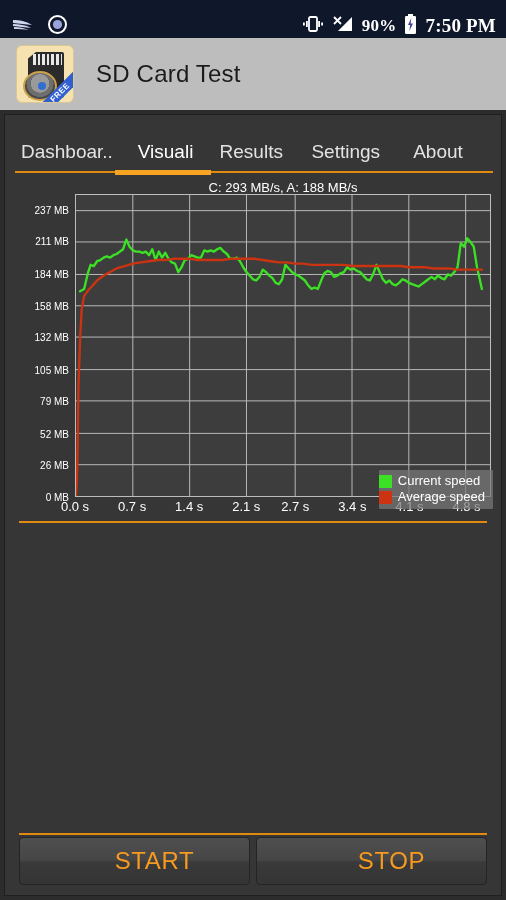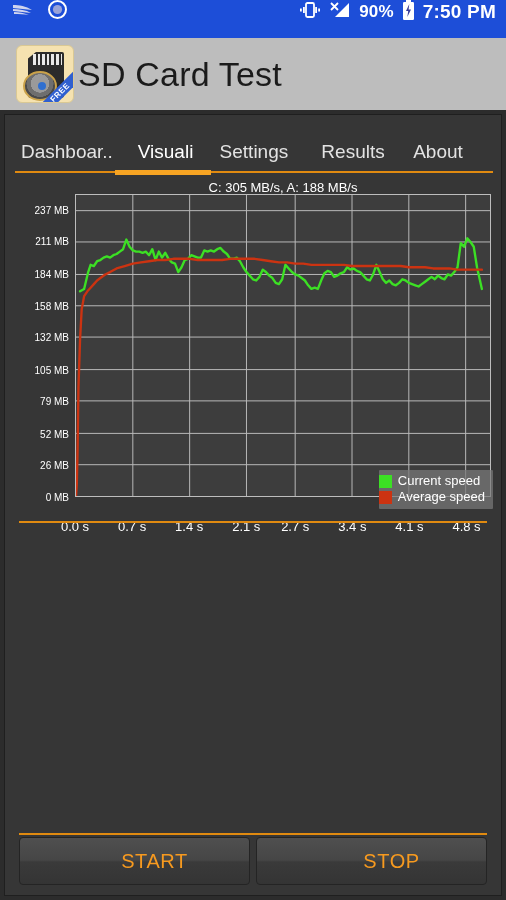--- a/index.html
+++ b/index.html
@@ -6,23 +6,23 @@
   html, body {
     width: 506px; height: 900px;
     background: #2c2c2c;
     font-family: "Liberation Sans", sans-serif;
     overflow: hidden;
   }
   #app { position: relative; width: 506px; height: 900px; background: #2c2c2c; }
 
   
   .statusbar {
-    height: 38px; background: #1d4ed8;
-    display: flex; align-items: flex-start;
-    padding: 0 10px 0 12px; color: #ffffff;
+    height: 38px; background: #0f172a;
+    display: flex; align-items: flex-end;
+    padding: 0 10px 0 12px; color: #ffffff; font-family: Liberation Serif, serif;
   }
   .sb-left { display: flex; align-items: center; gap: 14px; }
   .sb-right { margin-left: auto; display: flex; align-items: center; gap: 8px; }
   .sb-pct { font-size: 17px; font-weight: bold; letter-spacing: .2px; }
   .sb-time { font-size: 19px; font-weight: bold; letter-spacing: .2px; }
 
   
   .actionbar {
     height: 72px; background: #bdbdbd;
     display: flex; align-items: center; padding-left: 16px;
@@ -51,21 +51,21 @@
     content:""; position:absolute; left:13px; top:9px; width:8px; height:8px;
     border-radius:50%; background:#2f6fd0;
   }
   .free-ribbon {
     position: absolute; right: -13px; bottom: 4px;
     width: 52px; background: #2f5fd0; color: #fff;
     font-size: 8px; font-weight: bold; text-align: center;
     transform: rotate(-45deg); letter-spacing: .5px; padding: 1px 0;
   }
   .app-title {
-    margin-left: 4px; font-size: 34px; color: #1b1b1b; letter-spacing: .2px; text-align: center;
+    margin-left: 22px; font-size: 24px; color: #1b1b1b; letter-spacing: .2px; text-align: center;
   }
 
   
   .content {
     position: absolute; left: 4px; right: 4px; top: 114px; bottom: 4px;
     background: #363636; border: 1px solid #1f1f1f;
   }
 
   
   .tabs {
@@ -102,21 +102,21 @@
   }
   .ylab {
     position: absolute; right: 2px; color: #ffffff; font-size: 10px;
     transform: translateY(-50%); white-space: nowrap;
   }
   .plot {
     position: absolute; left: 70px; right: 10px; top: 17px; height: 303px;
     background: #3d3d3d; border: 1px solid #bdbdbd;
   }
   .plot svg { display: block; width: 100%; height: 100%; }
-  .xlabels { position: absolute; left: 70px; right: 10px; top: 322px; height: 20px; margin-top: 20px; }
+  .xlabels { position: absolute; left: 70px; right: 10px; top: 322px; height: 20px; }
   .xlab {
     position: absolute; color: #ffffff; font-size: 13px;
     transform: translateX(-50%); white-space: nowrap;
   }
   .axis-rule {
     position: absolute; left: 14px; right: 14px; top: 344px;
     height: 2px; background: #e08a10;
   }
   .legend {
     position: absolute; right: 8px; bottom: 18px;
@@ -134,21 +134,21 @@
   }
   .buttons {
     position: absolute; left: 14px; right: 14px; bottom: 10px;
     height: 48px; display: flex; gap: 6px;
   }
   .btn {
     flex: 1; border-radius: 4px;
     background: linear-gradient(to bottom,#4f4f4f 0%,#464646 48%,#3a3a3a 52%,#343434 100%);
     border: 1px solid #242424;
     display: flex; align-items: center; justify-content: center;
-    color: #f79a1f; font-size: 20px; letter-spacing: .6px; padding-left: 40px;
+    color: #f79a1f; font-size: 24px; letter-spacing: .6px; padding-left: 40px;
   }
 </style>
 </head>
 <body>
 
 <div id="app">
 
   <div class="statusbar">
     <div class="sb-left">
       <span>
@@ -201,29 +201,29 @@
       <div class="free-ribbon">FREE</div>
     </div>
     <div class="app-title">SD Card Test</div>
   </div>
 
   <div class="content">
 
     <div class="tabs">
       <div class="tab t-dash">Dashboar..</div>
       <div class="tab t-vis">Visuali</div>
+      <div class="tab t-res">Results</div>
       <div class="tab t-set">Settings</div>
-      <div class="tab t-res">Results</div>
       <div class="tab t-abt">About</div>
       <div class="tab-rule"></div>
       <div class="tab-indicator"></div>
     </div>
 
     <div class="chart-wrap">
-      <div class="chart-title">C: 305 MB/s, A: 188 MB/s</div>
+      <div class="chart-title">C: 293 MB/s, A: 188 MB/s</div>
       <div class="ylabels" id="ylabels">
           <div class="ylab" style="top: 32.756px;">237 MB</div>
           <div class="ylab" style="top: 64.268px;">211 MB</div>
           <div class="ylab" style="top: 96.992px; text-align: center;">184 MB</div>
           <div class="ylab" style="top: 128.504px;">158 MB</div>
           <div class="ylab" style="top: 160.016px;">132 MB</div>
           <div class="ylab" style="top: 192.74px;">105 MB</div>
           <div class="ylab" style="top: 224.252px;">79 MB</div>
           <div class="ylab" style="top: 256.976px;">52 MB</div>
           <div class="ylab" style="top: 288.488px;">26 MB</div>

